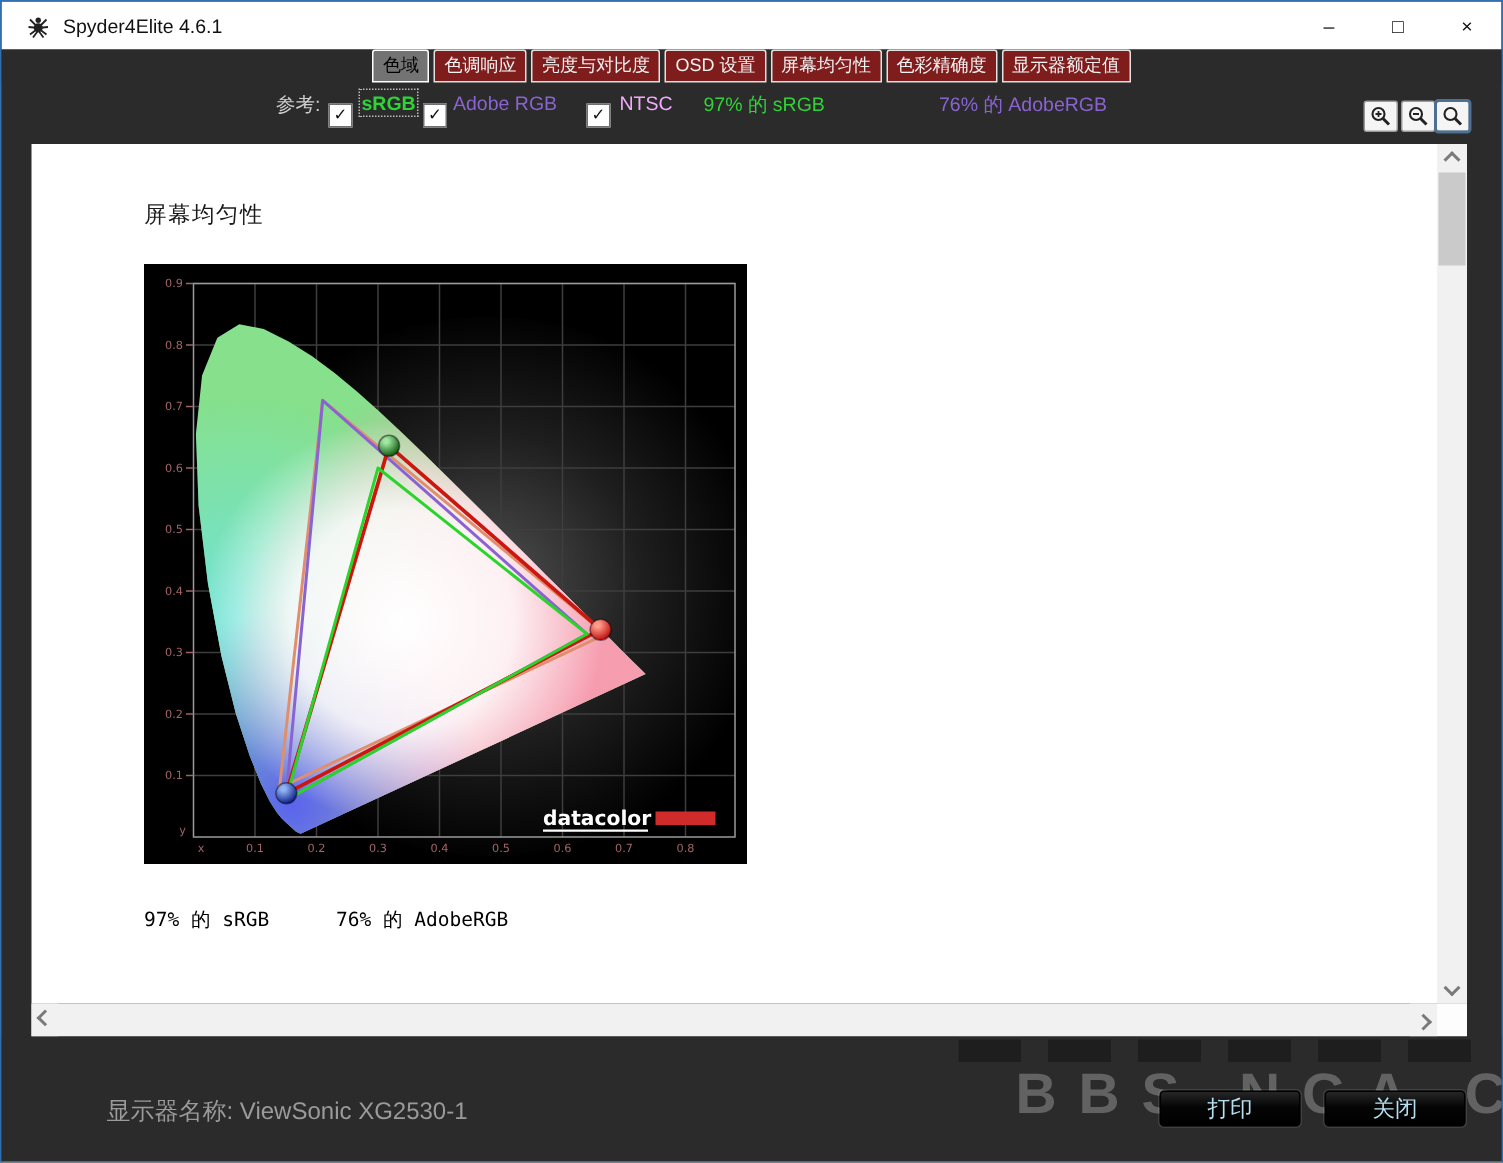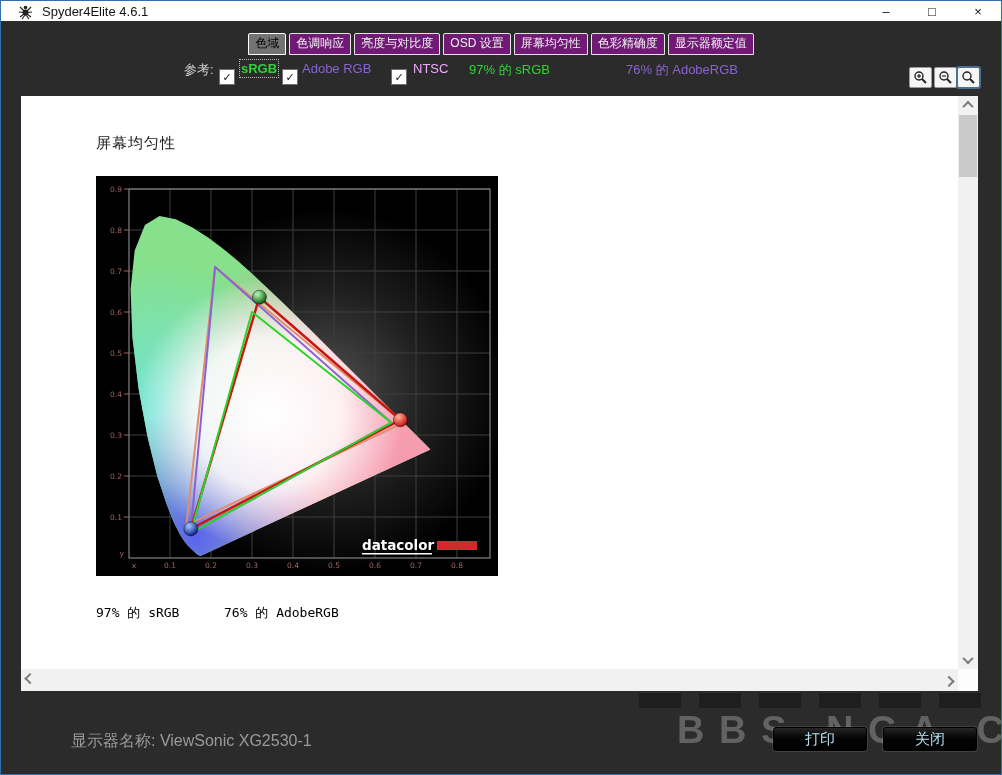--- a/index.html
+++ b/index.html
@@ -1,31 +1,31 @@
 <!DOCTYPE html>
 <html><head>
 <meta charset="utf-8">
 <style>
   html,body{margin:0;padding:0;background:#888;}
   .window{position:relative;width:1002px;height:775px;box-sizing:border-box;
     border:1px solid #2f6fb2;background:#2b2b2b;overflow:hidden;
     font-family:"Liberation Sans","DejaVu Sans",sans-serif;}
   
-  .titlebar{position:absolute;left:0;top:0;right:0;height:20px;background:#fff;
+  .titlebar{position:absolute;left:0;top:0;right:0;height:32px;background:#fff;
     display:flex;align-items:center;}
   .app-icon{margin-left:16px;width:17px;height:17px;flex:0 0 auto;}
   .title-text{margin-left:8px;font-size:13px;color:#111;}
   .win-controls{margin-left:auto;display:flex;height:100%;}
   .win-btn{width:46px;height:100%;display:flex;align-items:center;justify-content:center;
     font-size:13px;color:#111;cursor:default;}
   
   .tabbar{position:absolute;left:0;top:32px;right:0;height:22px;background:#2b2b2b;
     display:flex;justify-content:center;align-items:flex-start;gap:3px;}
   .tab{font-size:12px;color:#f2f2f2;border:1px solid #e2e2e2;border-radius:2px 2px 0 0;
-    padding:1px 6px 2px 6px;background:#701a75;white-space:nowrap;cursor:default;}
+    padding:1px 6px 2px 6px;background:#7f1d1d;white-space:nowrap;cursor:default;}
   .tab.selected{background:#737373;color:#000;border-color:#fff;}
   
   .refbar{position:absolute;left:0;top:60px;right:0;height:34px;}
   .refbar .abs{position:absolute;top:0;font-size:13px;white-space:nowrap;}
   .ref-label{color:#cfcfcf;}
   .checkbox{position:absolute;top:8px;width:14px;height:14px;background:#fff;
     border:1px solid #6f6f6f;display:flex;align-items:center;justify-content:center;
     font-size:11px;line-height:1;color:#111;cursor:default;}
   .cb-label{cursor:default;}
   .cb-label.focused{outline:1px dotted #bbb;outline-offset:1px;font-weight:bold;}

